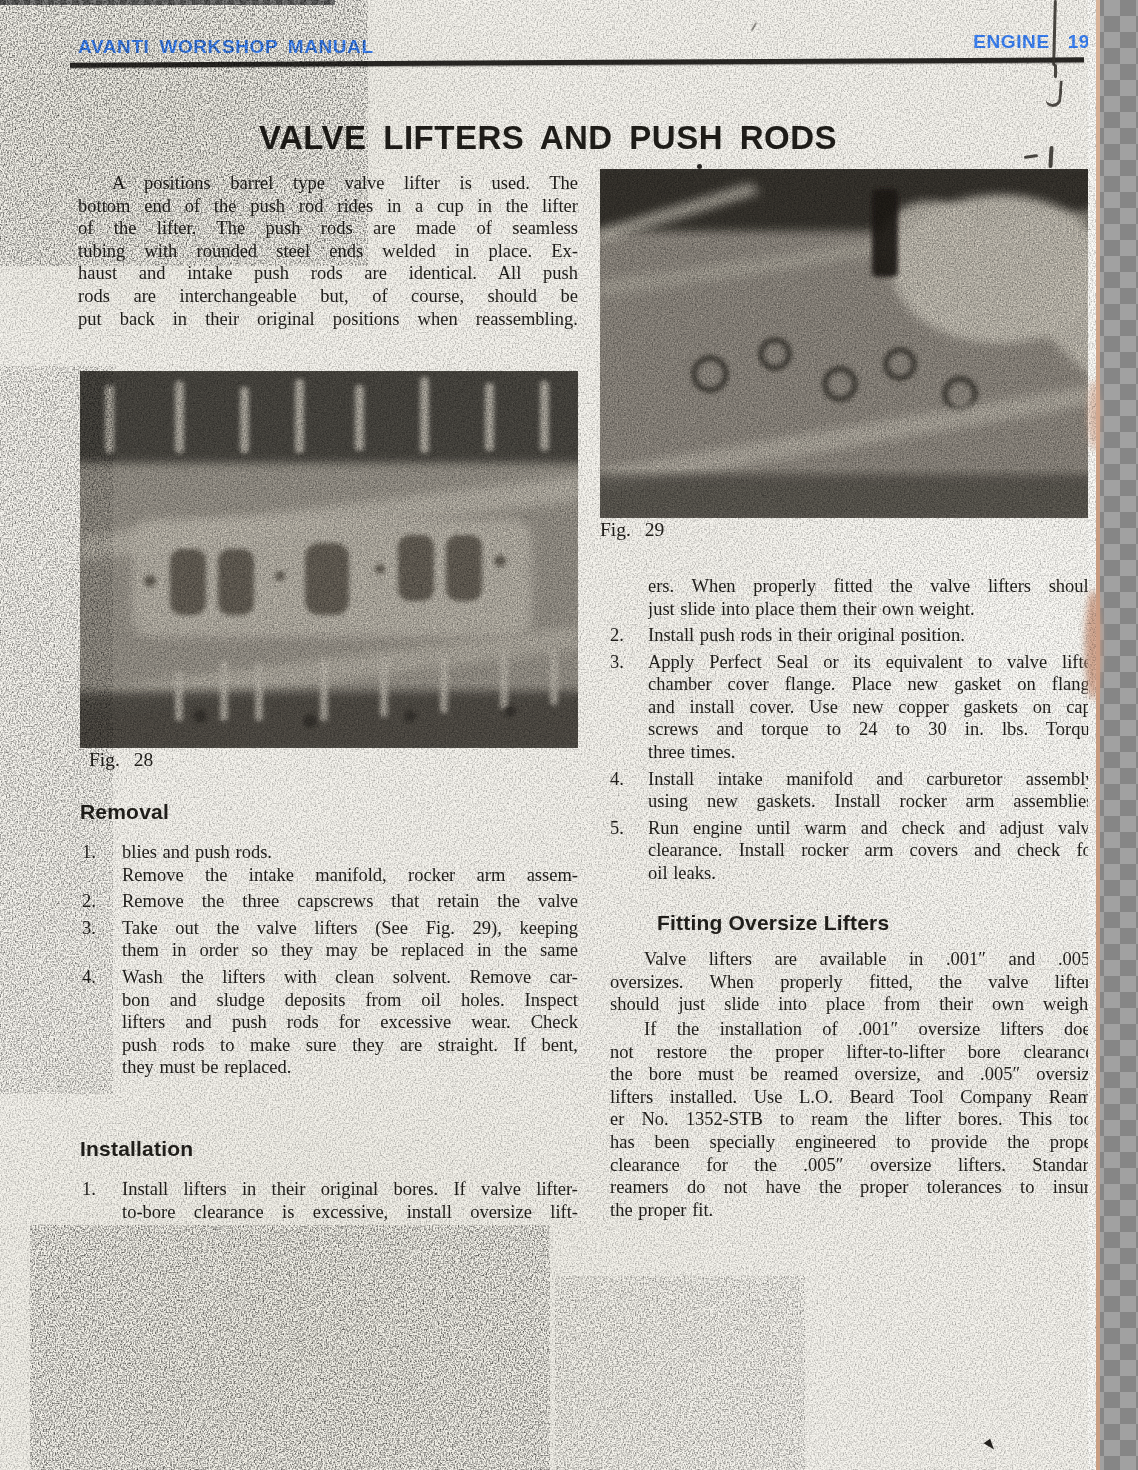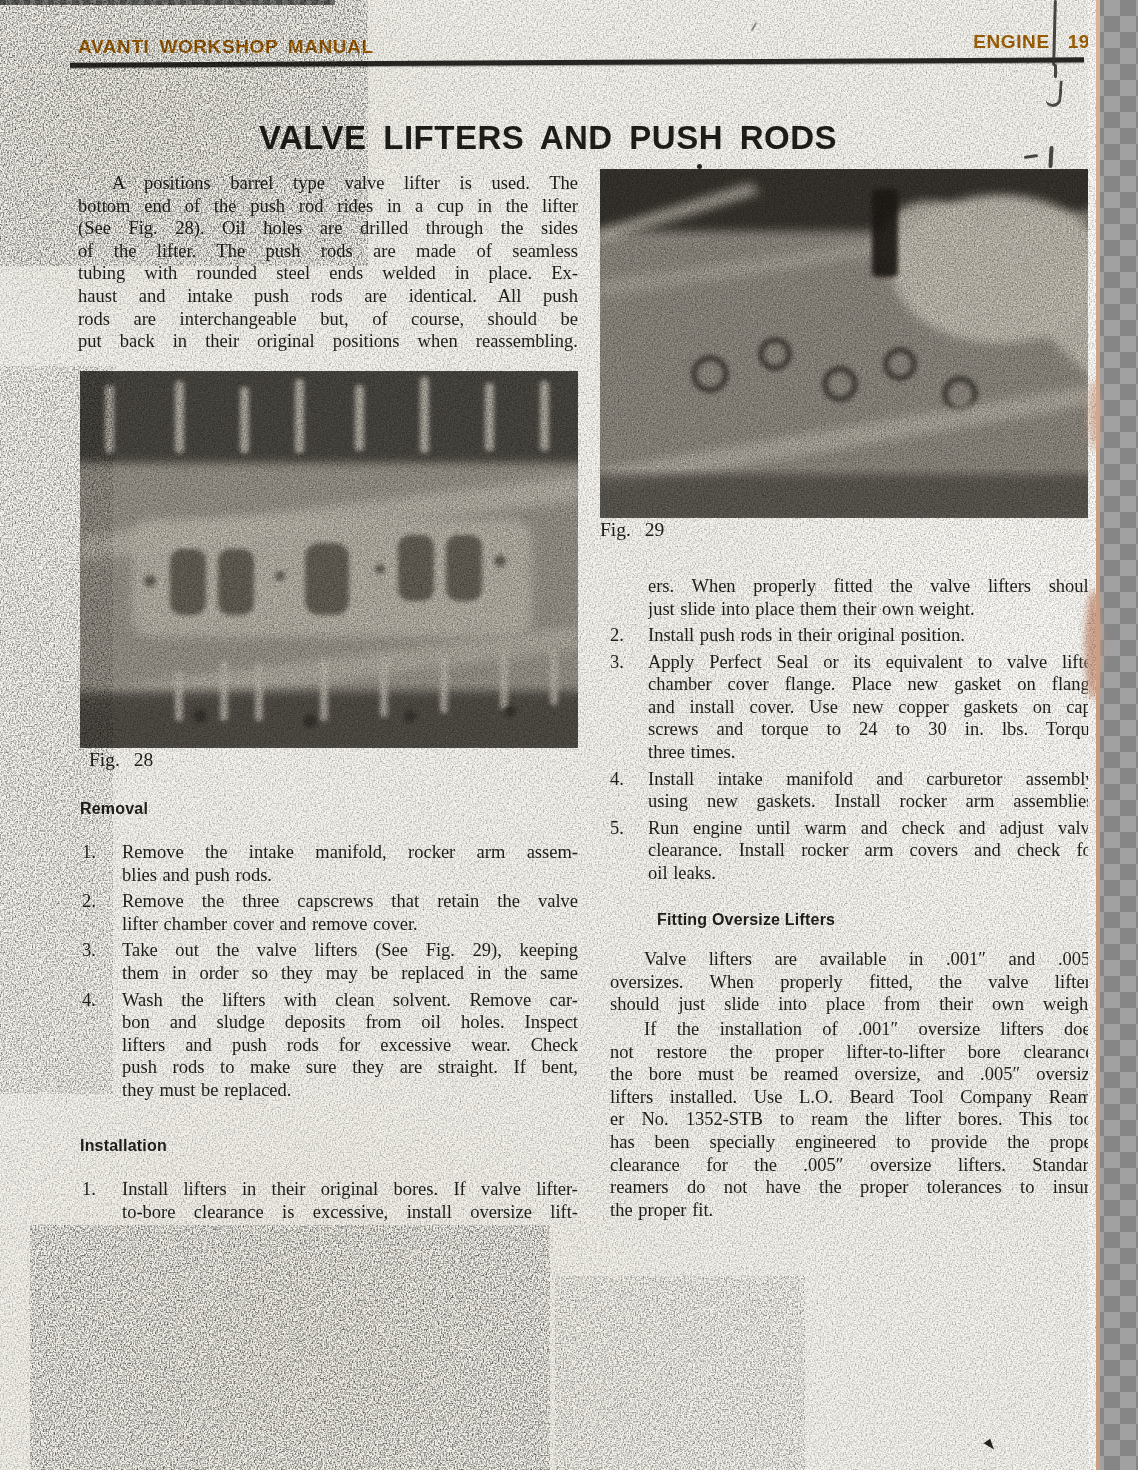--- a/index.html
+++ b/index.html
@@ -15,22 +15,22 @@
     background-color:#f5f3ed;
     background-image:
       radial-gradient(ellipse 600px 420px at 14% 8%, #edebe2 0%, rgba(237,235,226,0) 62%),
       radial-gradient(ellipse 520px 640px at 92% 46%, #fbfaf6 0%, rgba(251,250,246,0) 60%),
       radial-gradient(ellipse 720px 520px at 28% 92%, #efede4 0%, rgba(239,237,228,0) 70%);
   }
   .btxt{font-size:18.5px;line-height:22.6px;color:#211f1c;word-spacing:1px;}
   .jl{text-align:justify;text-align-last:justify;overflow:hidden;}
   .last{text-align-last:left;}
   .ind{padding-left:34px;}
-  .hdr{font-family:"Liberation Sans","DejaVu Sans",sans-serif;font-weight:bold;font-size:19px;color:#a16207;letter-spacing:.6px;}
-  .sechead{font-family:"Liberation Sans","DejaVu Sans",sans-serif;font-weight:bold;font-size:16px;color:#23211d;letter-spacing:.2px;}
+  .hdr{font-family:"Liberation Sans","DejaVu Sans",sans-serif;font-weight:bold;font-size:19px;color:#3b82f6;letter-spacing:.6px;}
+  .sechead{font-family:"Liberation Sans","DejaVu Sans",sans-serif;font-weight:bold;font-size:21px;color:#23211d;letter-spacing:.2px;}
   .pagetitle{font-family:"Liberation Sans","DejaVu Sans",sans-serif;font-weight:bold;font-size:33px;color:#211f1b;letter-spacing:.5px;word-spacing:7px;text-align:center;margin-top:16px;}
   .caption{font-size:19.5px;color:#23211d;text-align:left;word-spacing:9px;}
   .li{position:relative;padding-left:44px;margin:0 0 4px 0;}
   .li .num{position:absolute;left:4px;top:0;}
   .rli{position:relative;padding-left:38px;margin:0 0 4px 0;}
   .rli .num{position:absolute;left:0;top:0;}
   .rule{background:#2b2926;box-shadow:0 1px 1px rgba(43,41,38,.4);}
   .ink{background:#37332e;border-radius:2px;opacity:.88;}
   .figbox{overflow:hidden;}
   .edge-white{left:1088px;top:0;width:8px;height:1470px;background:#fbfaf6;}
@@ -51,21 +51,20 @@
   <span class="hdr">ENGINE</span>
   <span class="hdr">19</span>
 </div>
 <div class="abs rule" style="left:70px;top:60px;width:1014px;height:4.5px;transform:rotate(-0.3deg);"></div>
 
 <div class="abs pagetitle" style="left:48px;top:103px;width:1000px;">VALVE LIFTERS AND PUSH RODS</div>
 
 <div class="abs btxt" style="left:78px;top:172px;width:500px;">
   <div class="jl ind">A positions barrel type valve lifter is used. The</div>
   <div class="jl">bottom end of the push rod rides in a cup in the lifter</div>
-  <div class="jl">(See Fig. 28). Oil holes are drilled through the sides</div>
   <div class="jl">of the lifter. The push rods are made of seamless</div>
   <div class="jl">tubing with rounded steel ends welded in place. Ex-</div>
   <div class="jl">haust and intake push rods are identical. All push</div>
   <div class="jl">rods are interchangeable but, of course, should be</div>
   <div class="jl">put back in their original positions when reassembling.</div>
 </div>
 
 <div class="abs figbox" style="left:80px;top:371px;width:498px;height:377px;">
   <svg width="498" height="377" viewBox="0 0 498 377">
     <defs>
@@ -161,27 +160,26 @@
     <rect x="-10" y="305" width="520" height="50" fill="#57534b" opacity="0.7" filter="url(#soft29)"></rect>
     <rect width="498" height="349" filter="url(#grain29)" opacity="0.45"></rect>
   </svg>
 </div>
 <div class="abs caption" style="left:600px;top:519px;width:498px;">Fig. 29</div>
 
 <div class="abs sechead" style="left:80px;top:800px;">Removal</div>
 <div class="abs btxt" style="left:78px;top:841px;width:500px;">
   <div class="li">
     <span class="num">1.</span>
+    <div class="jl last">blies and push rods.</div>
     <div class="jl">Remove the intake manifold, rocker arm assem-</div>
-    <div class="jl last">blies and push rods.</div>
   </div>
   <div class="li">
     <span class="num">2.</span>
     <div class="jl">Remove the three capscrews that retain the valve</div>
-    <div class="jl last">lifter chamber cover and remove cover.</div>
   </div>
   <div class="li">
     <span class="num">3.</span>
     <div class="jl">Take out the valve lifters (See Fig. 29), keeping</div>
     <div class="jl">them in order so they may be replaced in the same</div>
   </div>
   <div class="li">
     <span class="num">4.</span>
     <div class="jl">Wash the lifters with clean solvent. Remove car-</div>
     <div class="jl">bon and sludge deposits from oil holes. Inspect</div>

